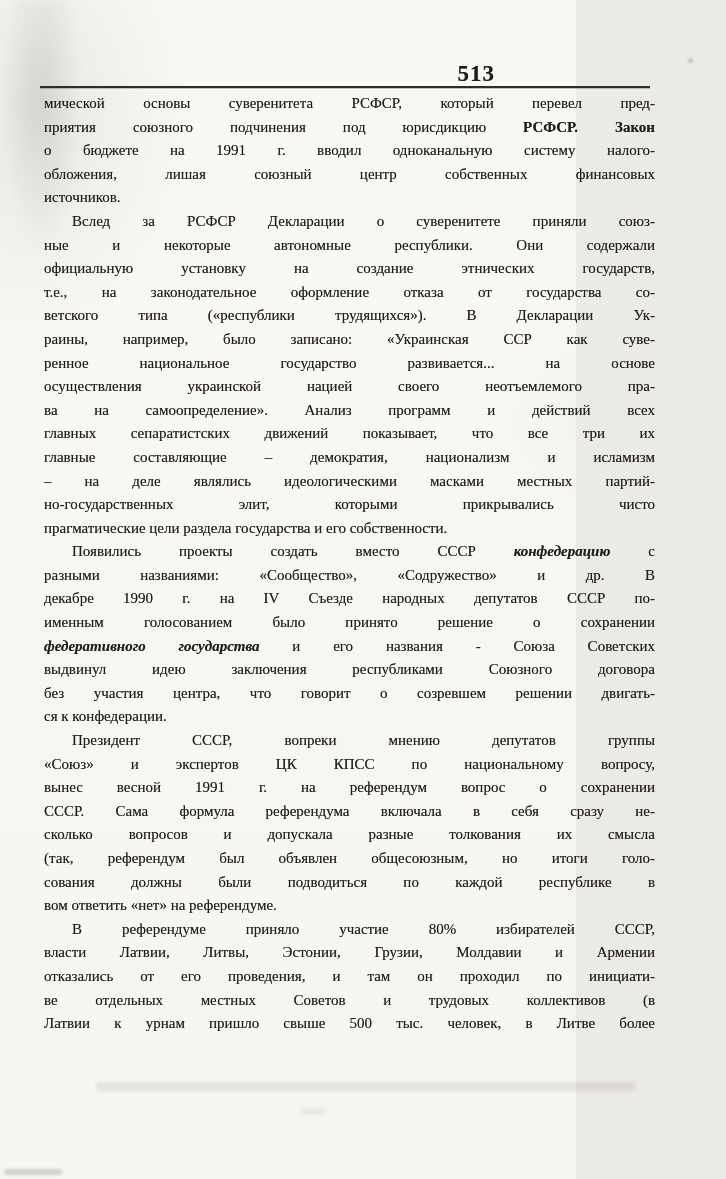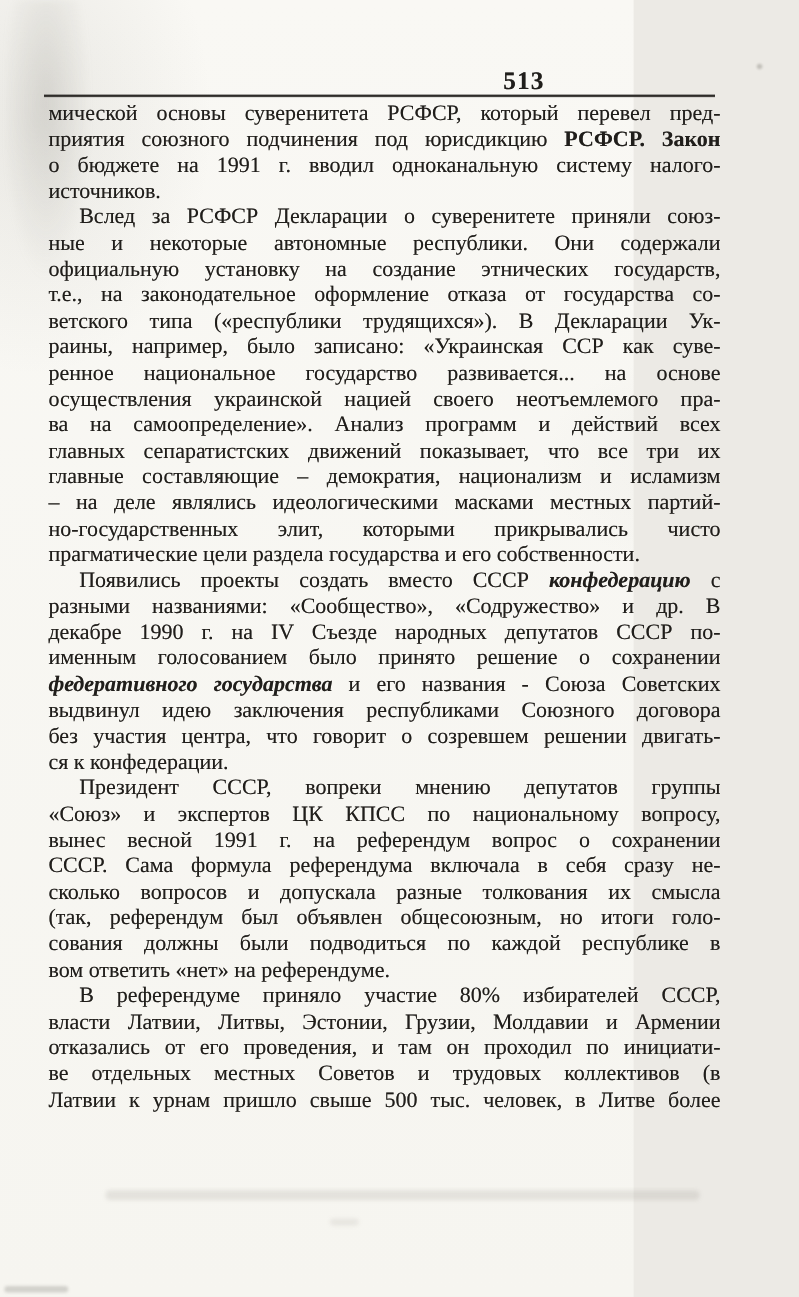--- a/index.html
+++ b/index.html
@@ -21,21 +21,21 @@
     font-size: 23px; font-weight: 700; letter-spacing: 1px;
     text-shadow: 0 0 0.6px rgba(20,18,15,0.6);
   }
   .rule {
     position: absolute; left: 40px; top: 86px; width: 610px; height: 2px;
     background: #2e2c29;
     box-shadow: 0 0.5px 0.5px rgba(46,44,41,0.5);
   }
   .text {
     position: absolute; left: 44px; top: 92px; width: 611px;
-    font-size: 20px;
+    font-size: 15px;
     text-shadow: 0 0 0.5px rgba(25,22,18,0.55);
   }
   .line {
     height: 23.6px; line-height: 23.6px;
     text-align: justify; text-align-last: justify;
     white-space: nowrap; 
   }
   .line.last { text-align-last: left; }
   .line.indent { text-indent: 28px; }
   .bold { font-weight: 700; }
@@ -75,20 +75,21 @@
   <div class="speck-tr"></div>
 
   <div class="pagenum">513</div>
 
   <div class="rule"></div>
 
   <div class="text">
       <div class="line"><span>мической основы суверенитета РСФСР, который перевел пред-</span></div>
       <div class="line"><span>приятия союзного подчинения под юрисдикцию </span><span class="bold">РСФСР. Закон</span></div>
       <div class="line"><span>о бюджете на 1991 г. вводил одноканальную систему налого-</span></div>
+      <div class="line"><span>обложения, лишая союзный центр собственных финансовых</span></div>
       <div class="line last"><span>источников.</span></div>
       <div class="line indent"><span>Вслед за РСФСР Декларации о суверенитете приняли союз-</span></div>
       <div class="line"><span>ные и некоторые автономные республики. Они содержали</span></div>
       <div class="line"><span>официальную установку на создание этнических государств,</span></div>
       <div class="line"><span>т.е., на законодательное оформление отказа от государства со-</span></div>
       <div class="line"><span>ветского типа («республики трудящихся»). В Декларации Ук-</span></div>
       <div class="line"><span>раины, например, было записано: «Украинская ССР как суве-</span></div>
       <div class="line"><span>ренное национальное государство развивается... на основе</span></div>
       <div class="line"><span>осуществления украинской нацией своего неотъемлемого пра-</span></div>
       <div class="line"><span>ва на самоопределение». Анализ программ и действий всех</span></div>

